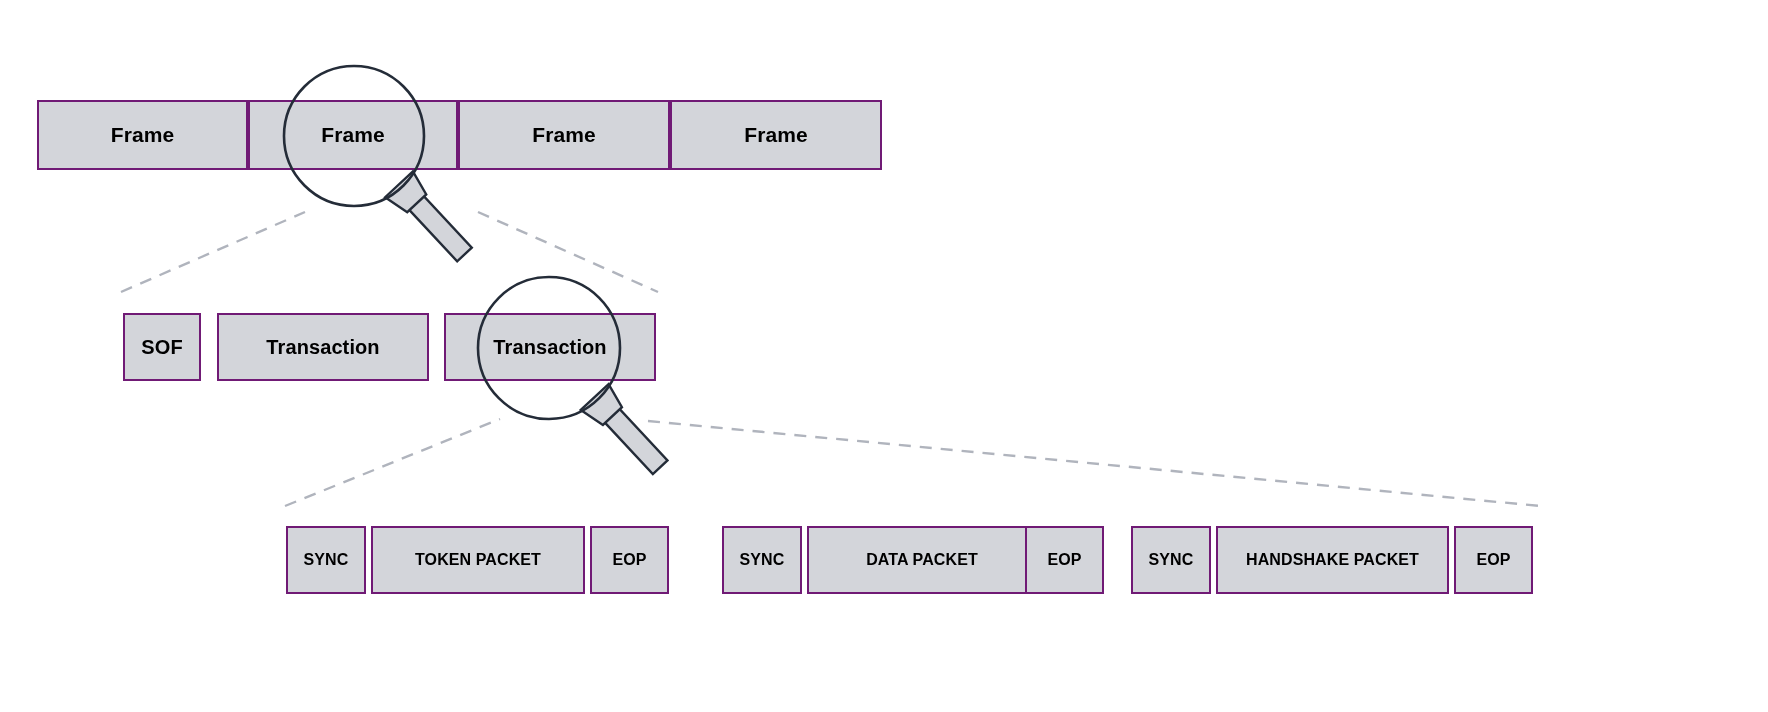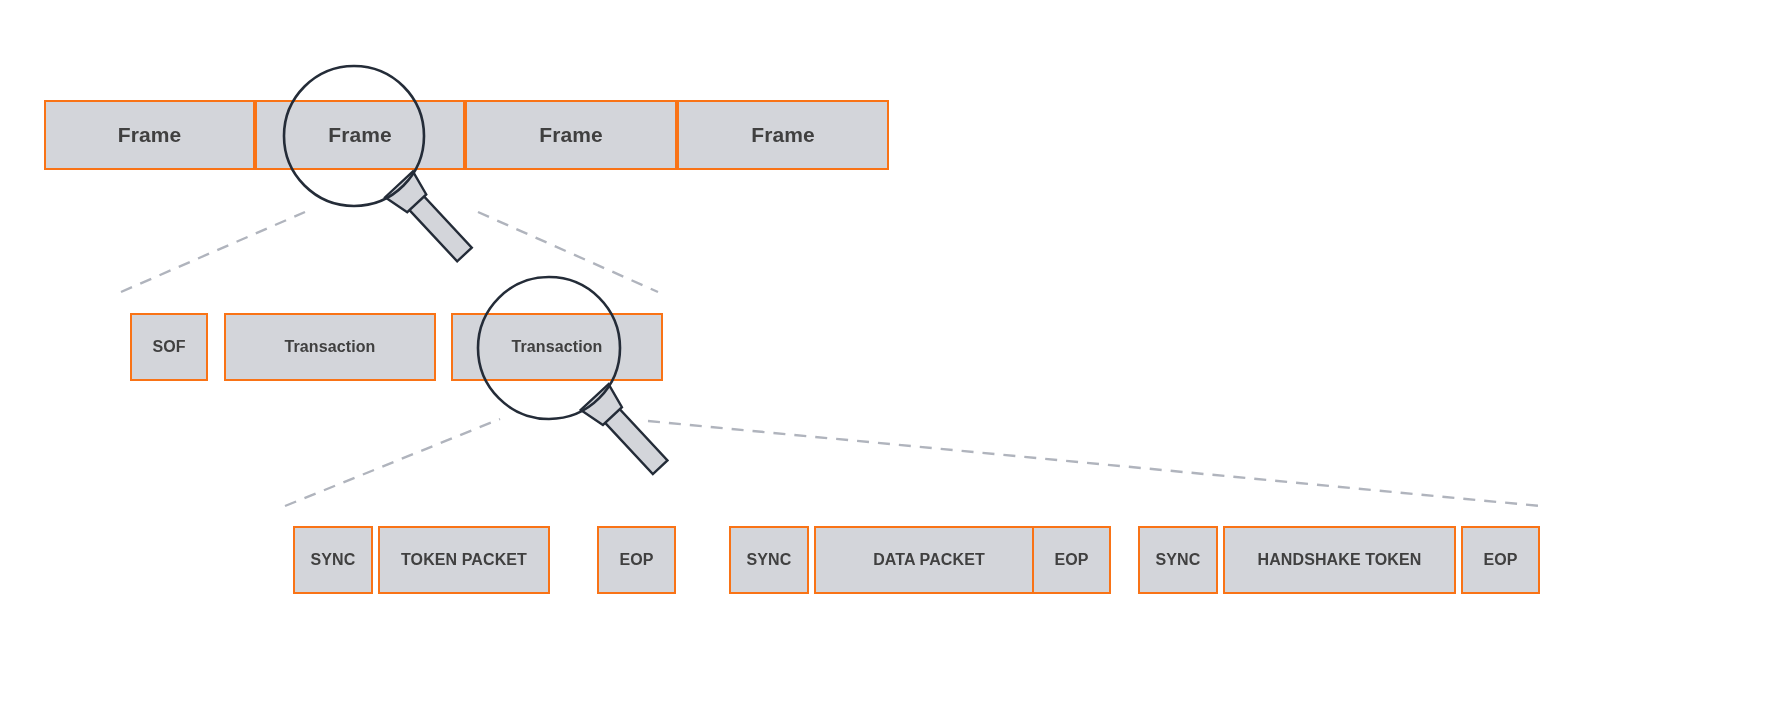--- a/index.html
+++ b/index.html
@@ -14,36 +14,35 @@
     position: relative;
     width: 1768px;
     height: 712px;
     background: #ffffff;
     overflow: hidden;
   }
   .box {
     position: absolute;
     box-sizing: border-box;
     background: #d3d5da;
-    border: 2px solid #f97316;
+    border: 2px solid #701a75;
     display: flex;
     align-items: center;
     justify-content: center;
-    color: #404040;
+    color: #000000;
     font-weight: 700;
     letter-spacing: 0.1px;
     white-space: nowrap;
-    margin-left: 7px;
   }
   .box.frame-cell {
     font-size: 21px;
     font-weight: 700;
   }
   .box.txn-cell {
-    font-size: 16px;
+    font-size: 20px;
     font-weight: 700;
   }
   .box.pkt-cell {
     font-size: 16px;
     font-weight: 700;
   }
   .frame-strip {
     position: absolute;
     left: 37px;
     top: 100px;
@@ -90,27 +89,27 @@
     </div>
 
   <div id="transaction-level">
       <div class="box txn-cell" style="left: 123px; top: 313px; width: 78px; height: 68px;">SOF</div>
       <div class="box txn-cell" style="left: 217px; top: 313px; width: 212px; height: 68px;">Transaction</div>
       <div class="box txn-cell" style="left: 444px; top: 313px; width: 212px; height: 68px;">Transaction</div>
     </div>
 
   <div id="packet-level">
       <div class="box pkt-cell" style="left: 286px; top: 526px; width: 80px; height: 68px;">SYNC</div>
-      <div class="box pkt-cell" style="left: 371px; top: 526px; width: 172px; height: 68px;">TOKEN PACKET</div>
+      <div class="box pkt-cell" style="left: 371px; top: 526px; width: 214px; height: 68px;">TOKEN PACKET</div>
       <div class="box pkt-cell" style="left: 590px; top: 526px; width: 79px; height: 68px;">EOP</div>
       <div class="box pkt-cell" style="left: 722px; top: 526px; width: 80px; height: 68px;">SYNC</div>
       <div class="box pkt-cell" style="left: 807px; top: 526px; width: 230px; height: 68px;">DATA PACKET</div>
       <div class="box pkt-cell" style="left: 1025px; top: 526px; width: 79px; height: 68px;">EOP</div>
       <div class="box pkt-cell" style="left: 1131px; top: 526px; width: 80px; height: 68px;">SYNC</div>
-      <div class="box pkt-cell" style="left: 1216px; top: 526px; width: 233px; height: 68px;">HANDSHAKE TOKEN</div>
+      <div class="box pkt-cell" style="left: 1216px; top: 526px; width: 233px; height: 68px;">HANDSHAKE PACKET</div>
       <div class="box pkt-cell" style="left: 1454px; top: 526px; width: 79px; height: 68px;">EOP</div>
     </div>
 
   <svg class="overlay" viewBox="0 0 1768 712" xmlns="http://www.w3.org/2000/svg">
     <g id="connector-group">
         <line x1="121" y1="292" x2="305" y2="212" class="dash"></line>
         <line x1="478" y1="212" x2="658" y2="292" class="dash"></line>
         <line x1="285" y1="506" x2="500" y2="419" class="dash"></line>
         <line x1="648" y1="421" x2="1540" y2="506" class="dash"></line>
       </g>

